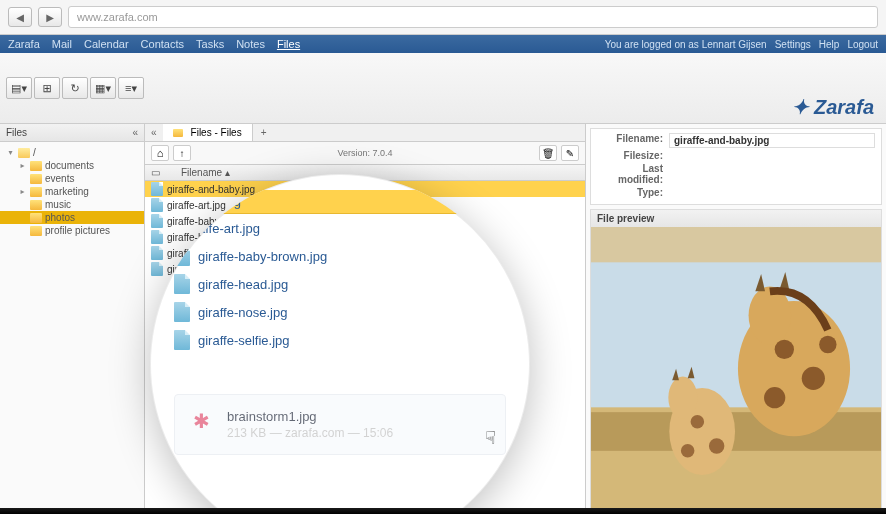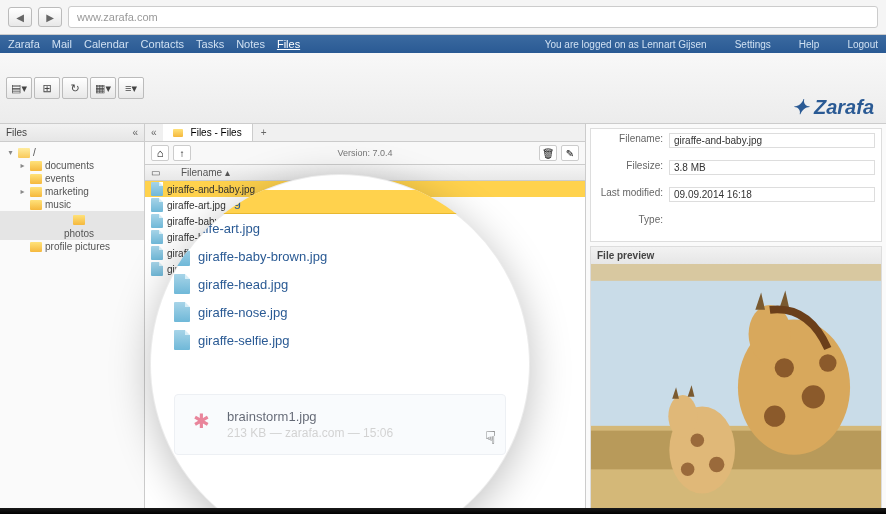--- a/index.html
+++ b/index.html
@@ -7,39 +7,39 @@
 
 .browser-chrome { background: #f5f5f5; border-bottom: 1px solid #ccc; padding: 6px 8px; display: flex; align-items: center; gap: 6px; }
 .nav-btn { width: 24px; height: 20px; background: linear-gradient(#fff,#e8e8e8); border: 1px solid #bbb; border-radius: 3px; display: flex; align-items: center; justify-content: center; cursor: pointer; font-size: 10px; color: #666; }
 .url-bar { flex: 1; height: 22px; background: #fff; border: 1px solid #ccc; border-radius: 3px; padding: 0 8px; font-size: 11px; color: #999; display: flex; align-items: center; }
 
 .menubar { background: linear-gradient(#3b6aa0,#2a5a94); color: #fff; font-size: 11px; padding: 3px 8px; display: flex; align-items: center; }
 .menubar-items { display: flex; gap: 12px; }
 .menubar-item { color: #cfe0f2; cursor: pointer; }
 .menubar-item.active { color: #fff; text-decoration: underline; }
 .menubar-spacer { flex: 1; }
-.menubar-right { display: flex; gap: 28px; align-items: center; font-size: 10px; }
+.menubar-right { display: flex; gap: 8px; align-items: center; font-size: 10px; }
 .menubar-right .link { color: #cfe0f2; cursor: pointer; }
 .logged-in { color: #cfe0f2; }
 
 .toolbar { background: linear-gradient(#f8f8f8,#ececec); border-bottom: 1px solid #ccc; padding: 4px 6px; display: flex; align-items: center; justify-content: space-between; }
 .toolbar-left { display: flex; gap: 2px; }
 .tb-btn { width: 26px; height: 22px; background: linear-gradient(#fff,#e8e8e8); border: 1px solid #bbb; border-radius: 2px; display: flex; align-items: center; justify-content: center; cursor: pointer; font-size: 11px; color: #444; }
 .brand { font-size: 20px; font-weight: bold; font-style: italic; color: #2a5a94; padding-right: 6px; margin-top: 38px; }
 
 .workspace { display: flex; height: calc(514px - 30px - 22px - 32px); background: #f5f5f5; position: relative; }
 
 .sidebar { width: 145px; border-right: 1px solid #ccc; background: #fafafa; font-size: 10px; display: flex; flex-direction: column; }
 .panel-header { background: linear-gradient(#f2f2f2,#e6e6e6); border-bottom: 1px solid #ccc; padding: 3px 6px; font-size: 10px; color: #444; display: flex; justify-content: space-between; align-items: center; }
 .collapse { cursor: pointer; color: #666; }
 .tree { padding: 4px 0; }
 .tree-item { padding: 1px 4px 1px 20px; display: flex; align-items: center; gap: 3px; cursor: pointer; color: #555; }
 .tree-item.root { padding-left: 6px; }
 .tree-item.d1 { padding-left: 18px; }
-.tree-item.selected { background: #e5e5e5; flex-direction: column; }
+.tree-item.selected { background: #eab308; }
 .folder-icon { width: 12px; height: 10px; background: linear-gradient(#ffe27a,#f5b83d); border-radius: 1px; display: inline-block; }
 .folder-icon.open { background: linear-gradient(#ffec9e,#f8c95a); }
 .expander { width: 9px; font-size: 8px; color: #888; text-align: center; }
 
 .main { flex: 1; display: flex; }
 
 .fileview { flex: 1; display: flex; flex-direction: column; border-right: 1px solid #ccc; background: #fff; min-width: 0; }
 .tabstrip { background: #f0f0f0; border-bottom: 1px solid #ccc; display: flex; align-items: center; font-size: 10px; }
 .tab { padding: 3px 10px; border-right: 1px solid #ccc; background: #fff; display: flex; align-items: center; gap: 8px; cursor: pointer; }
 .tab-add { padding: 2px 8px; cursor: pointer; color: #666; }
@@ -55,21 +55,21 @@
 .filelist { flex: 1; overflow: hidden; }
 .file-row { display: flex; align-items: center; gap: 4px; padding: 1px 6px; font-size: 10px; color: #333; cursor: pointer; }
 .file-row.selected { background: #ffd24d; }
 .file-type-icon { width: 12px; height: 14px; background: linear-gradient(#a7d4e8,#6fb8d8); border-radius: 1px; display: inline-block; position: relative; }
 .file-type-icon::after { content: ""; position: absolute; top: 0; right: 0; border-left: 4px solid #d7eef7; border-top: 4px solid #fff; }
 
 .details { width: 300px; background: #fafafa; display: flex; flex-direction: column; font-size: 10px; }
 .info-panel { background: #fff; border: 1px solid #ddd; margin: 4px; }
 .info-header { background: linear-gradient(#f2f2f2,#e6e6e6); padding: 3px 6px; font-weight: bold; color: #444; font-size: 10px; }
 .info-body { padding: 4px 6px; }
-.info-row { display: flex; margin-bottom: 12px; }
+.info-row { display: flex; margin-bottom: 2px; font-weight: bold; }
 .info-label { width: 72px; color: #666; text-align: right; padding-right: 6px; }
 .info-val { flex: 1; background: #fff; border: 1px solid #ddd; padding: 1px 4px; color: #333; }
 .preview-panel { flex: 1; background: #fff; border: 1px solid #ddd; margin: 0 4px 4px 4px; display: flex; flex-direction: column; }
 .preview-body { flex: 1; overflow: hidden; background: #d8c8a0; position: relative; }
 
 
 .giraffe-scene { width: 100%; height: 100%; }
 
 
 .magnifier { position: absolute; left: 150px; top: 50px; width: 380px; height: 380px; border-radius: 50%; background: #fff; box-shadow: 0 8px 40px rgba(0,0,0,0.25), inset 0 0 0 1px rgba(0,0,0,0.08); overflow: hidden; pointer-events: none; }
@@ -245,25 +245,23 @@
 
     <div class="details">
       <div class="info-panel">
         <div class="info-body">
           <div class="info-row">
               <div class="info-label">Filename:</div>
               <div class="info-val">giraffe-and-baby.jpg</div>
             </div>
           <div class="info-row">
               <div class="info-label">Filesize:</div>
-              <div class="info-val">3.8 MB</div>
             </div>
           <div class="info-row">
               <div class="info-label">Last modified:</div>
-              <div class="info-val">09.09.2014 16:18</div>
             </div>
           <div class="info-row">
               <div class="info-label">Type:</div>
             </div>
         </div>
       </div>
       <div class="preview-panel">
         <div class="info-header">File preview</div>
         <div class="preview-body">
           <svg class="giraffe-scene" viewBox="0 0 300 260">

